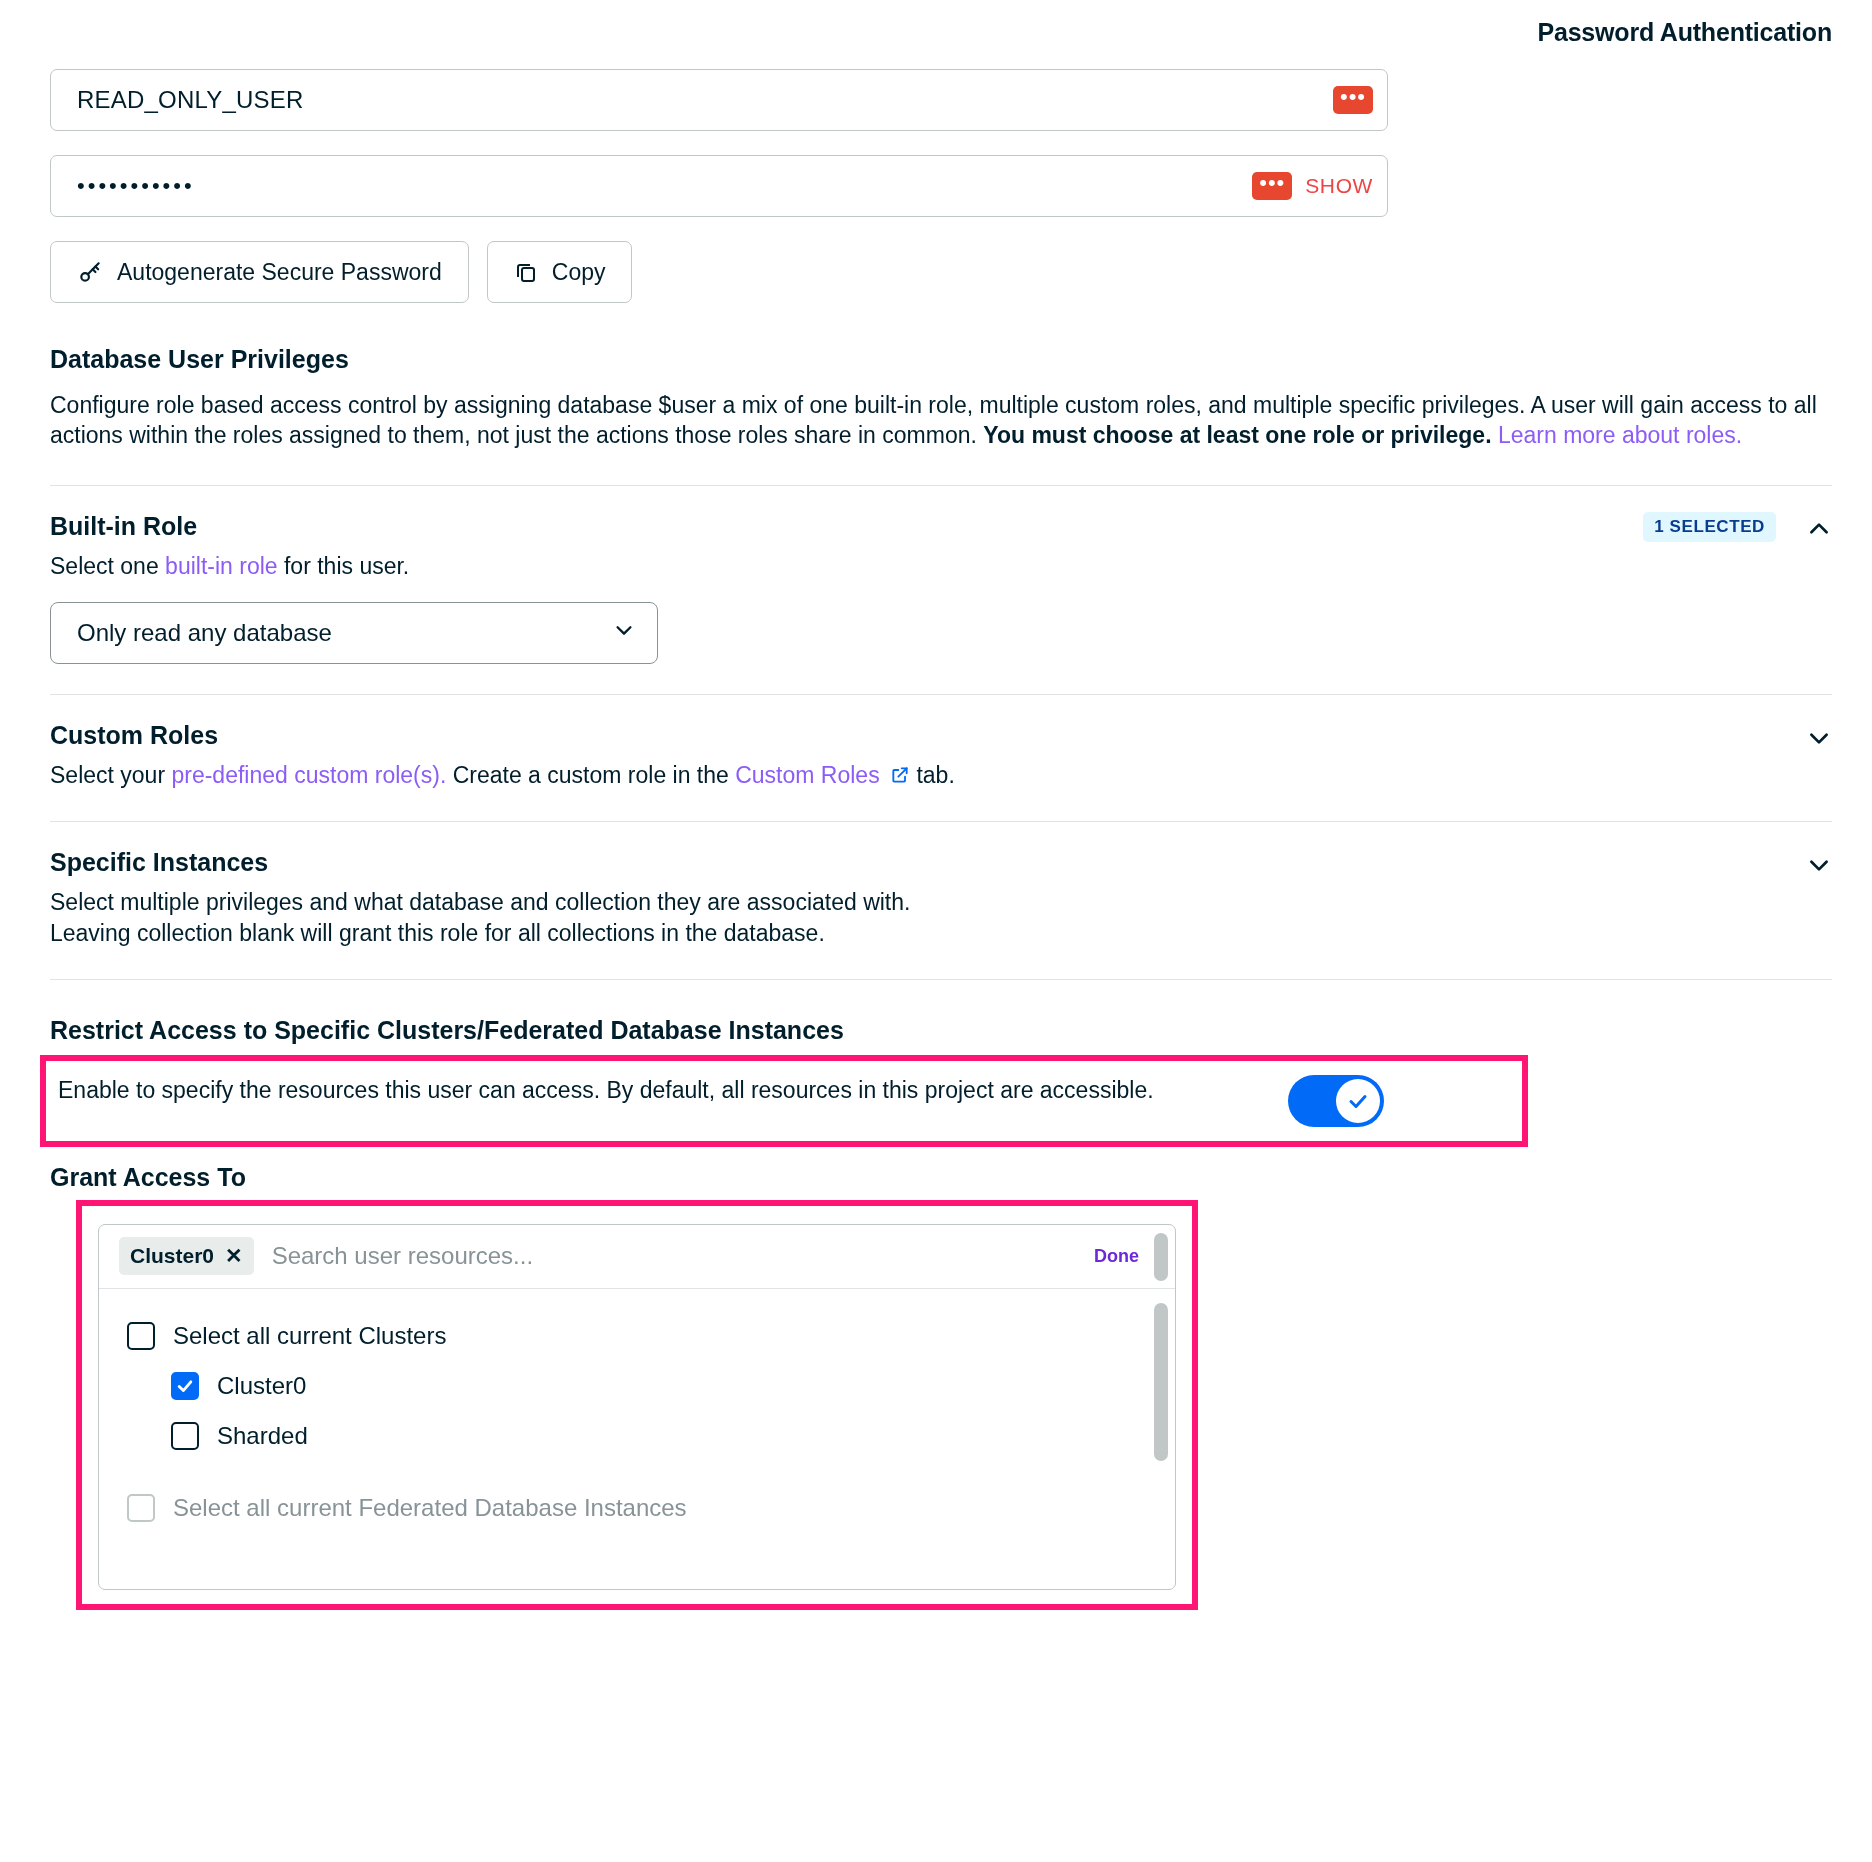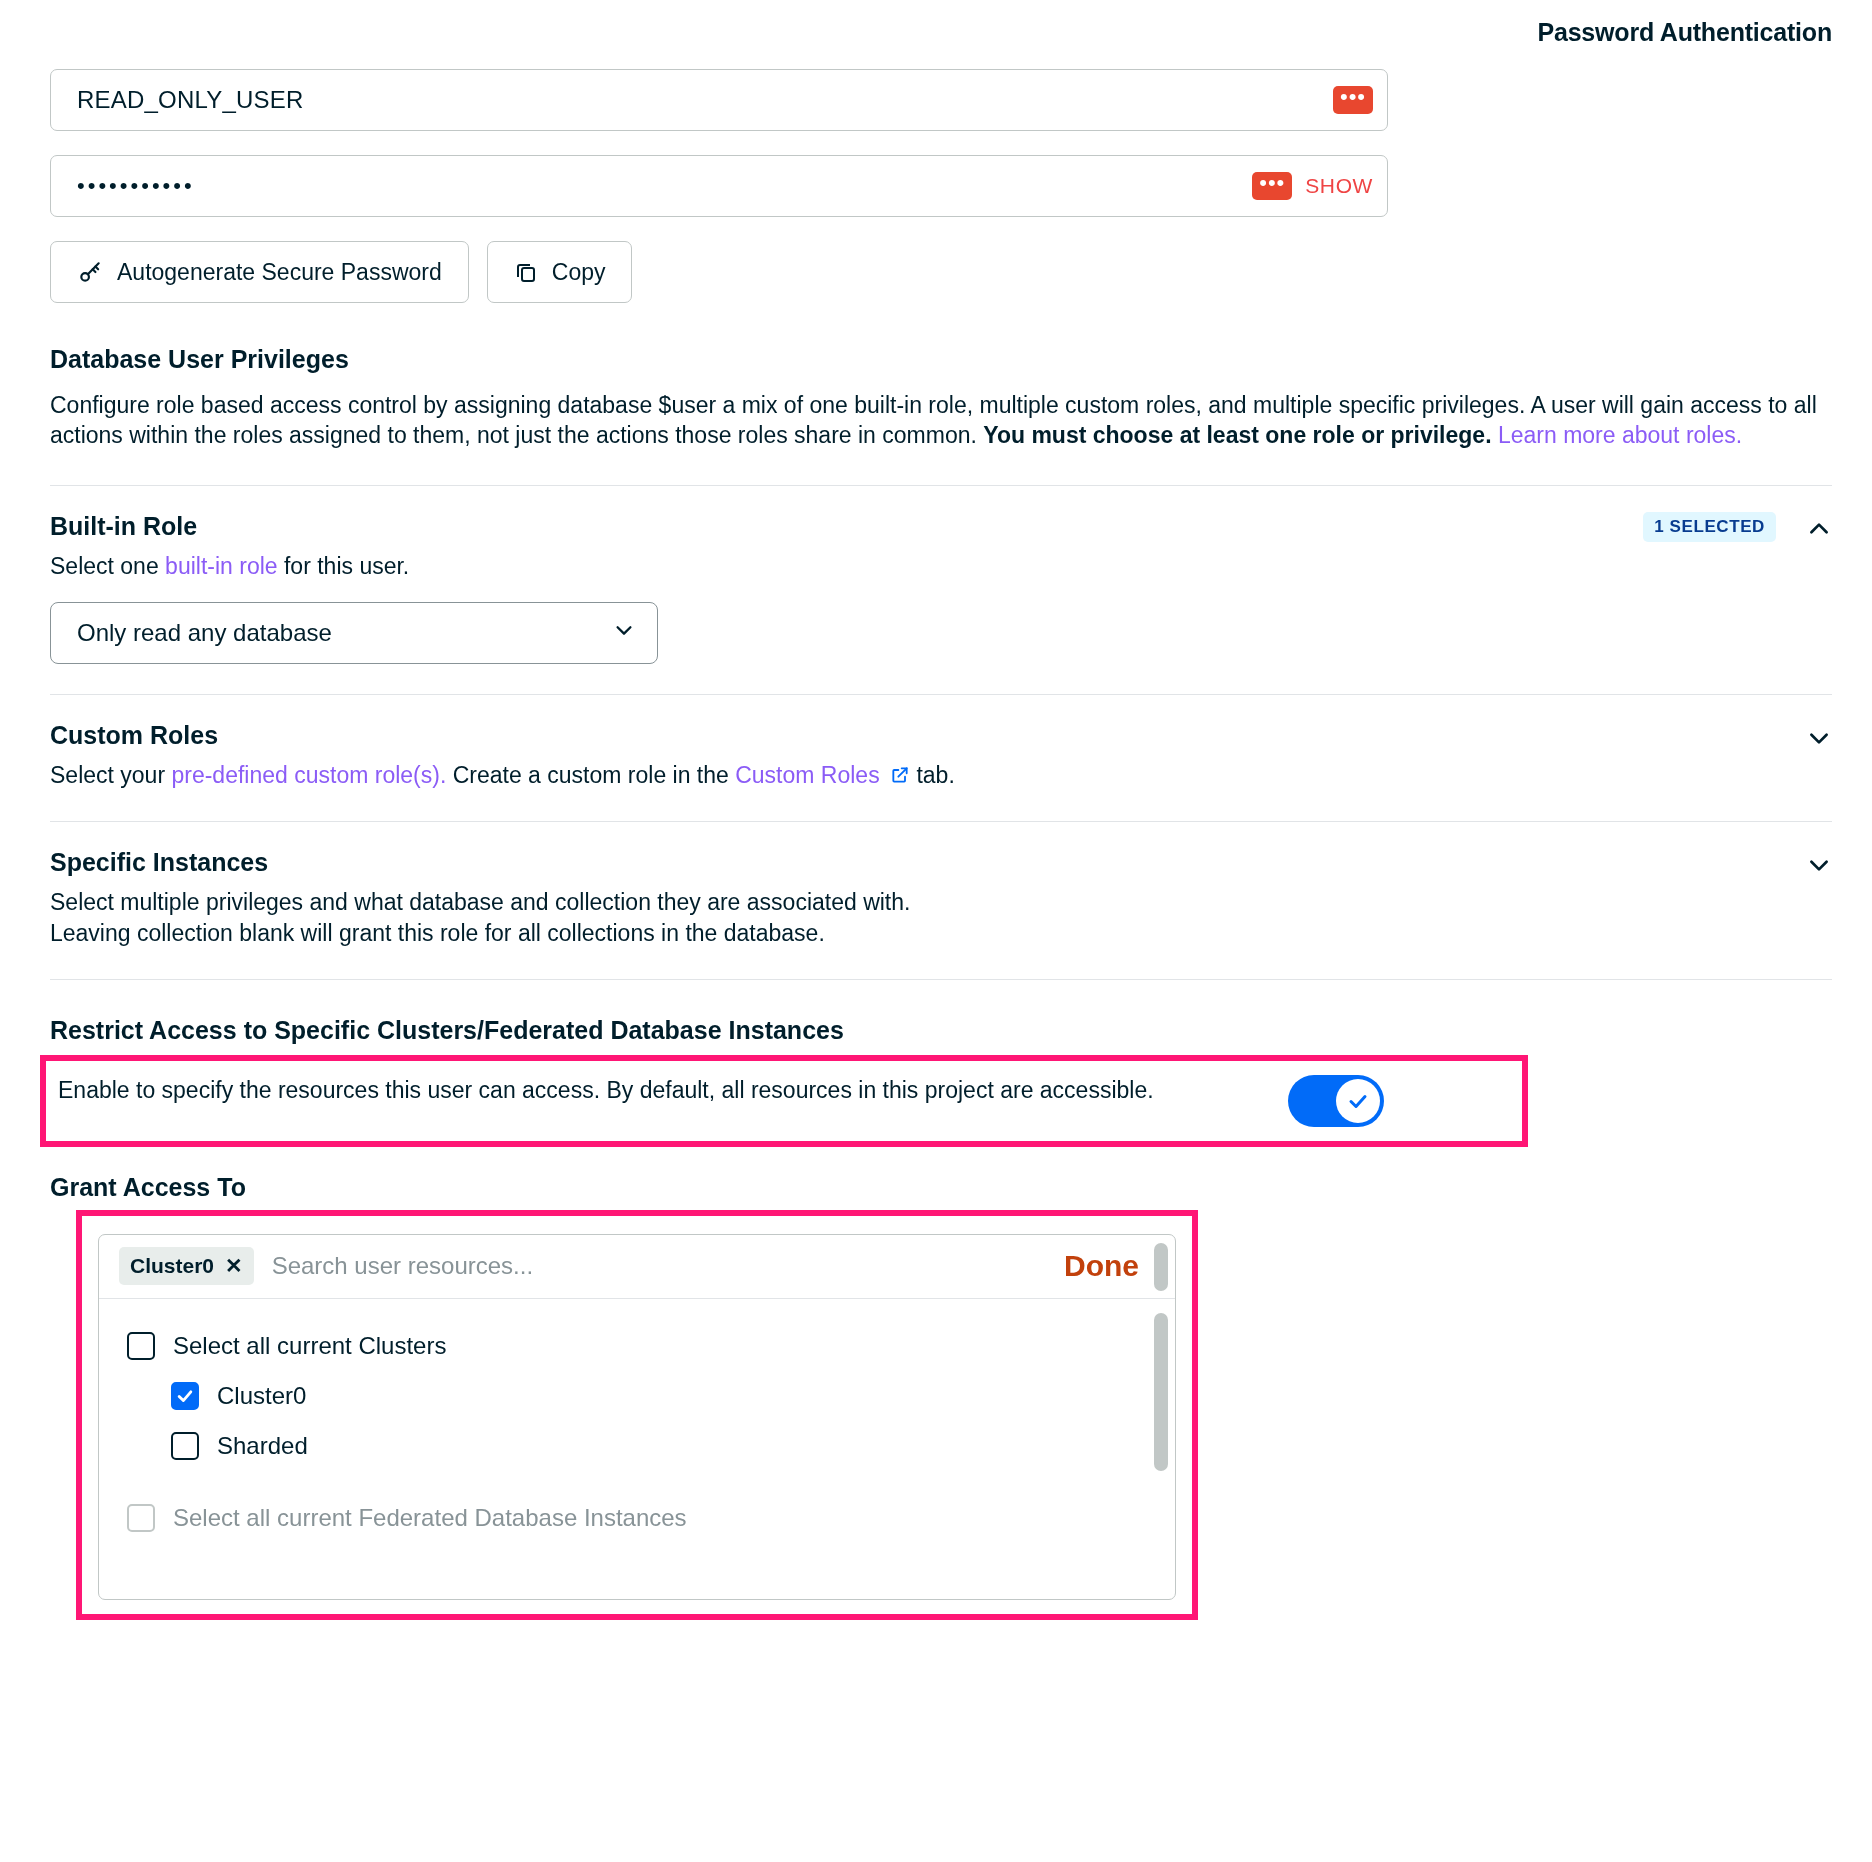--- a/index.html
+++ b/index.html
@@ -196,21 +196,21 @@
     width: 44px; height: 44px;
     border-radius: 50%;
     background: #fff;
     display: flex;
     align-items: center;
     justify-content: center;
   }
   .grant-title {
     font-size: 25px;
     font-weight: bold;
-    margin: 26px 0 8px 0;
+    margin: 16px 0 8px 0;
   }
   .hl-box2 {
     border: 6px solid #ff1675;
     margin-left: 26px;
     width: 1122px;
     padding: 18px 16px 14px 16px;
   }
   .search-wrap {
     border: 1px solid #c1c7c6;
     border-radius: 7px;
@@ -242,22 +242,22 @@
     flex: 1;
     border: none;
     outline: none;
     font-size: 24px;
     color: #001e2b;
     font-family: "Liberation Sans", sans-serif;
     background: transparent;
   }
   .search-input::placeholder { color: #889397; }
   .done-link {
-    color: #c2410c;
-    font-size: 30px;
+    color: #6d28d9;
+    font-size: 18px;
     font-weight: bold;
     margin-right: 22px;
     cursor: pointer;
   }
   .list-area {
     position: relative;
     padding: 22px 0 0 0;
     min-height: 300px;
   }
   .opt {

